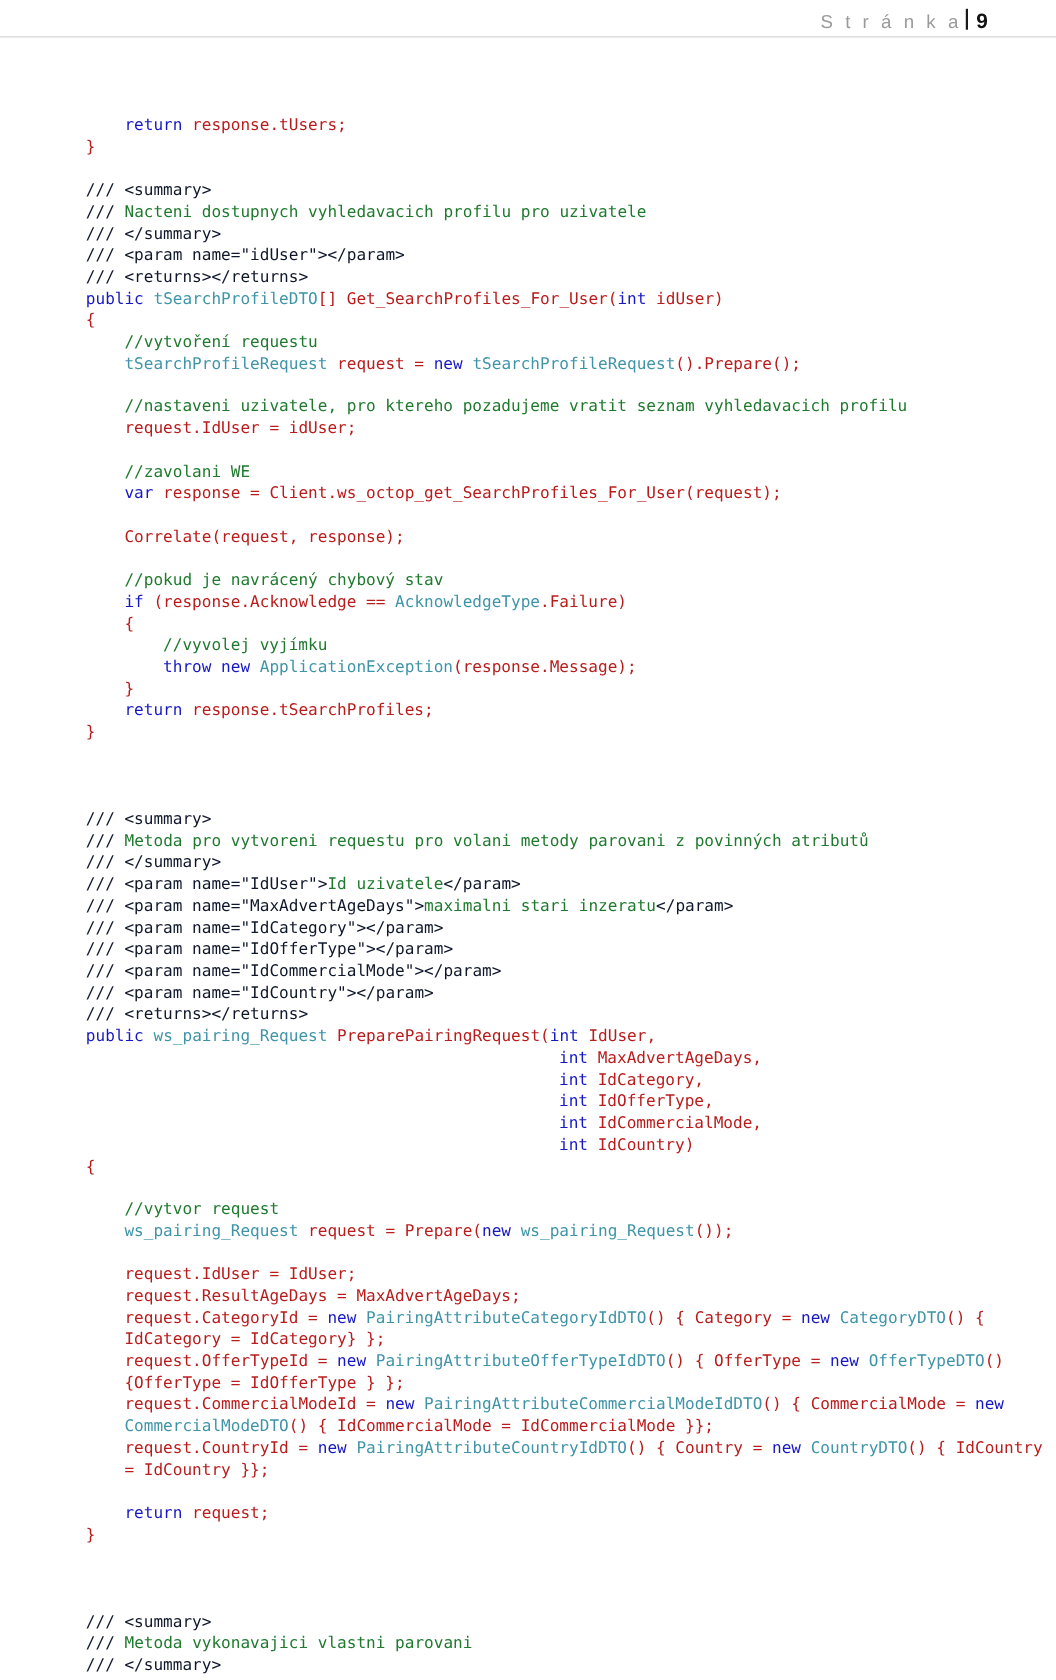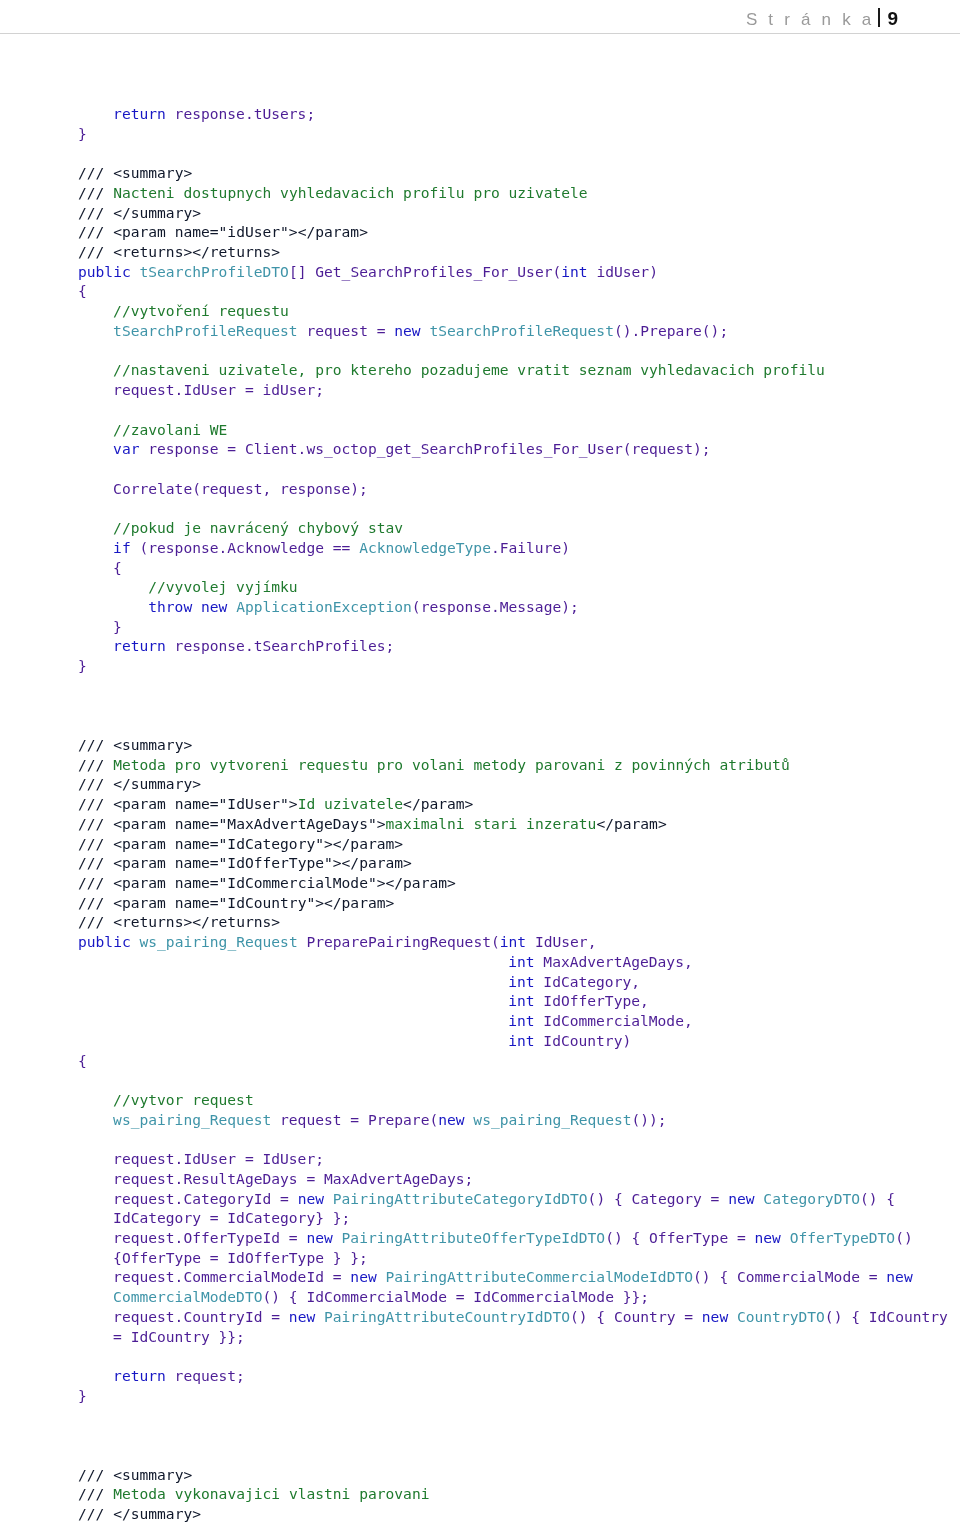--- a/index.html
+++ b/index.html
@@ -84,21 +84,21 @@
   }
   .ln.blank {
     height: 19.72px;
   }
 
   
   .kw   { color: #1717c4; }       
   .typ  { color: #3f94a8; }       
   .cm   { color: #1f7a2e; }       
   .xd   { color: #0f172a; }       
-  .pl   { color: #4c1d95; }       
+  .pl   { color: #b91c1c; }       
 </style>
 </head>
 <body>
 
 <div id="page-header">
   <div class="hdr-inner">
     <span class="hdr-label">S t r á n k a</span>
     <span class="hdr-sep"></span>
     <span class="hdr-pagenum">9</span>
   </div>

